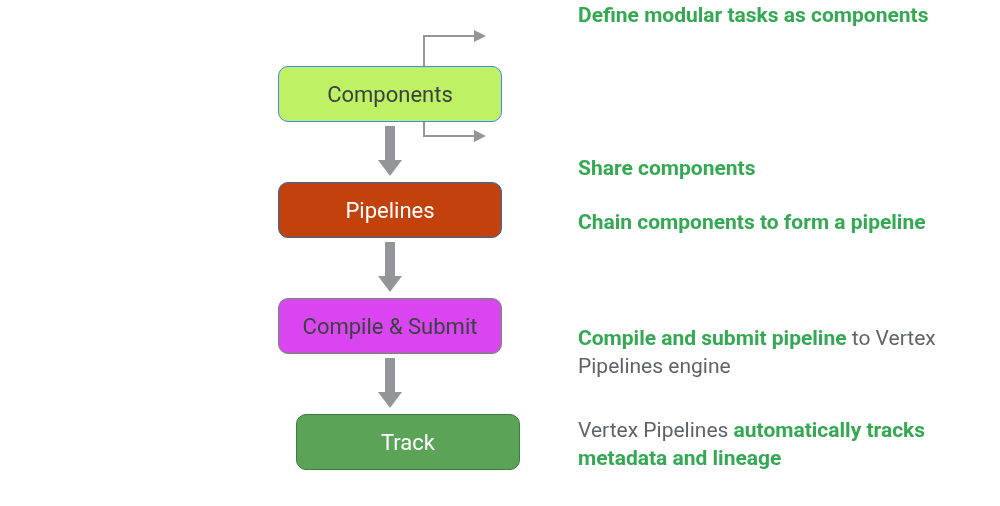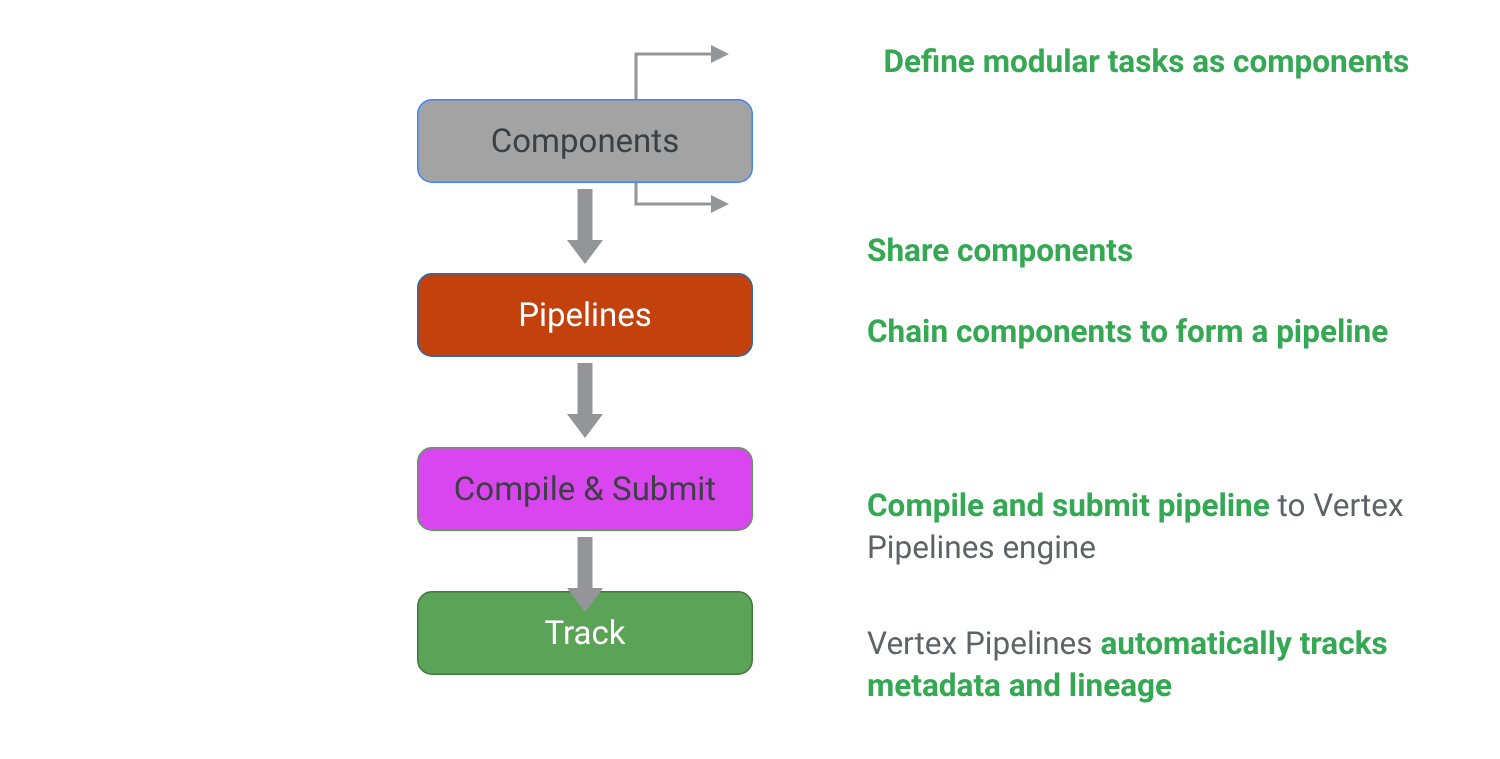--- a/index.html
+++ b/index.html
@@ -22,39 +22,40 @@
       border-radius: 10px;
       display: flex;
       align-items: center;
       justify-content: center;
       font-size: 22px;
       color: #3c4043;
       left: 278px;
     }
     .box-components {
       top: 66px;
-      background: #a3a3a3;
+      background: #bef264;
       border: 1.5px solid #4285f4;
     }
     .box-pipelines {
       top: 182px;
       background: #c2410c;
       border: 1.5px solid #2a6bb0;
       color: #fff;
     }
     .box-compile {
       top: 298px;
       background: #d946ef;
       border: 1.5px solid #5a9c56;
     }
     .box-track {
-      top: 394px;
+      top: 414px;
       background: #5ba457;
       border: 1.5px solid #3e7a3b;
       color: #fff;
+      margin-left: 18px;
     }
     .arrow-down {
       position: absolute;
       left: 378px;
       width: 24px;
       height: 52px;
     }
     .arrow-down svg { display: block; }
     .arrow1 { top: 124px; }
     .arrow2 { top: 240px; }
@@ -68,21 +69,21 @@
     }
     .label {
       position: absolute;
       left: 578px;
       width: 380px;
       font-size: 21px;
       line-height: 1.35;
     }
     .label .green { color: #34a853; font-weight: 700; }
     .label .gray { color: #5f6368; }
-    .label0 { top: 28px; margin-left: 11px; }
+    .label0 { top: 1px; }
     .label1 { top: 128px; margin-top: 26px; }
     .label2 { top: 208px; }
     .label3 { top: 324px; }
     .label4 { top: 416px; }
   </style>
 </head>
 <body>
 
 <div class="diagram">
 

